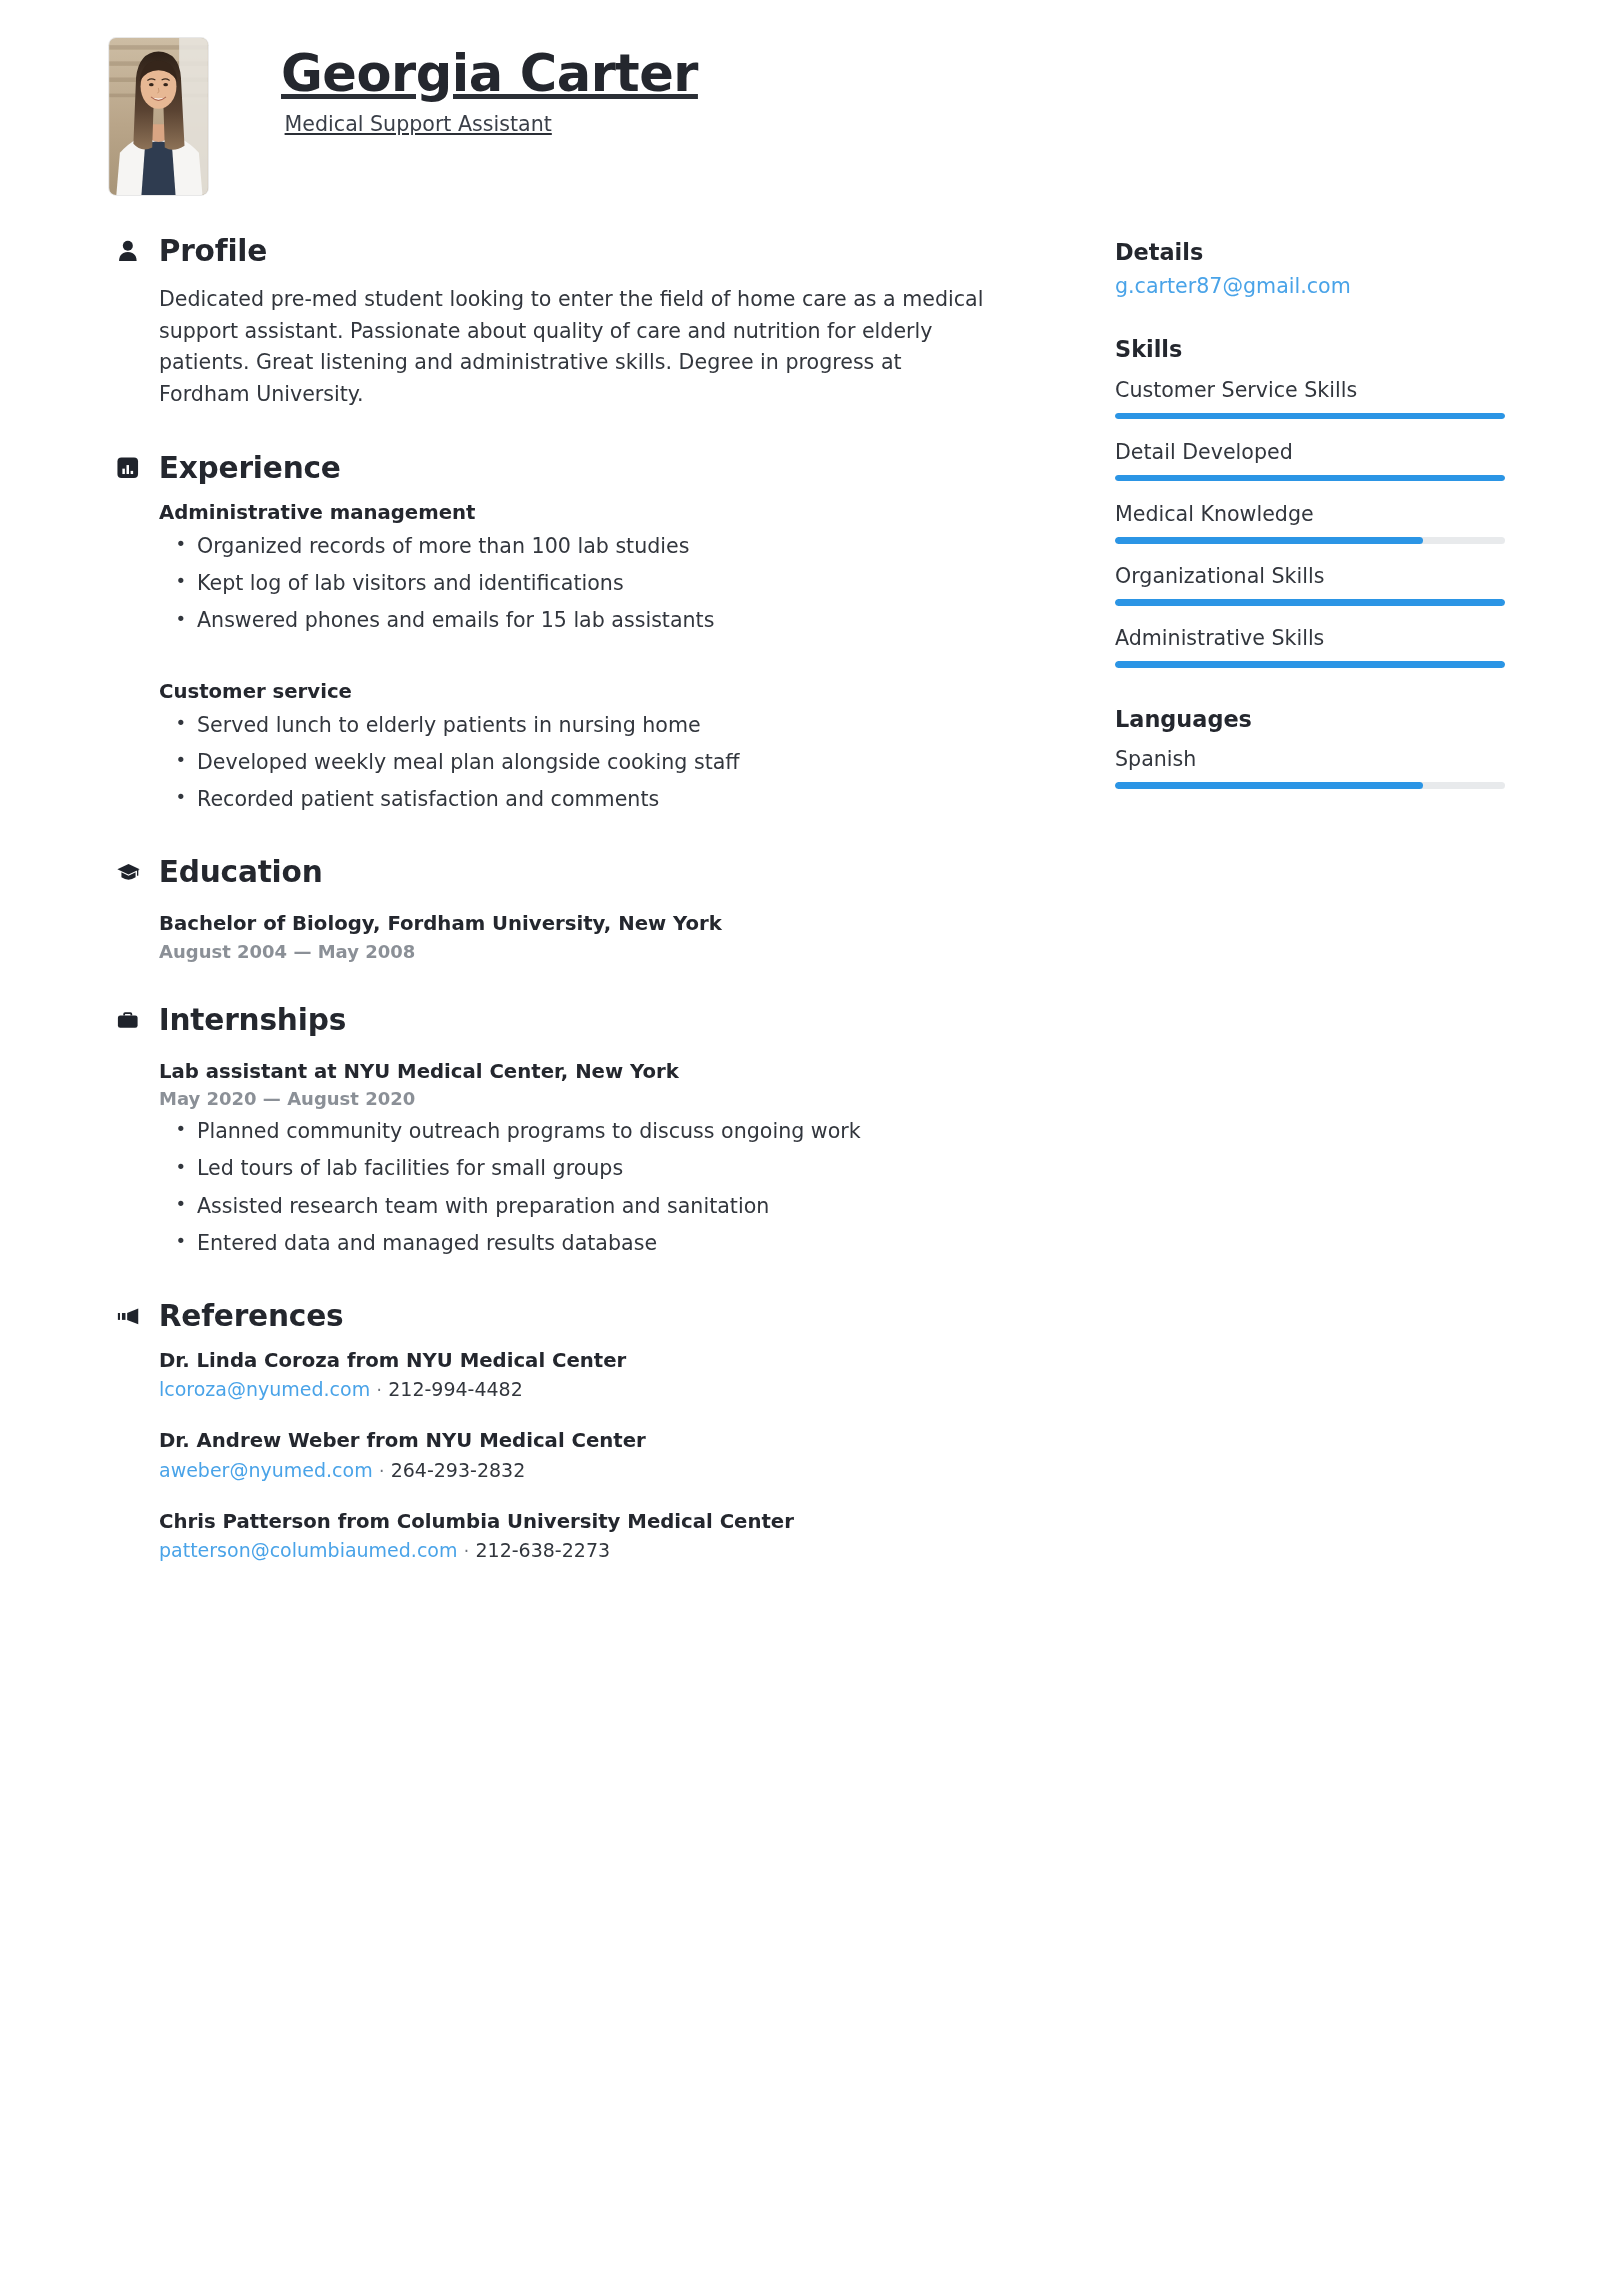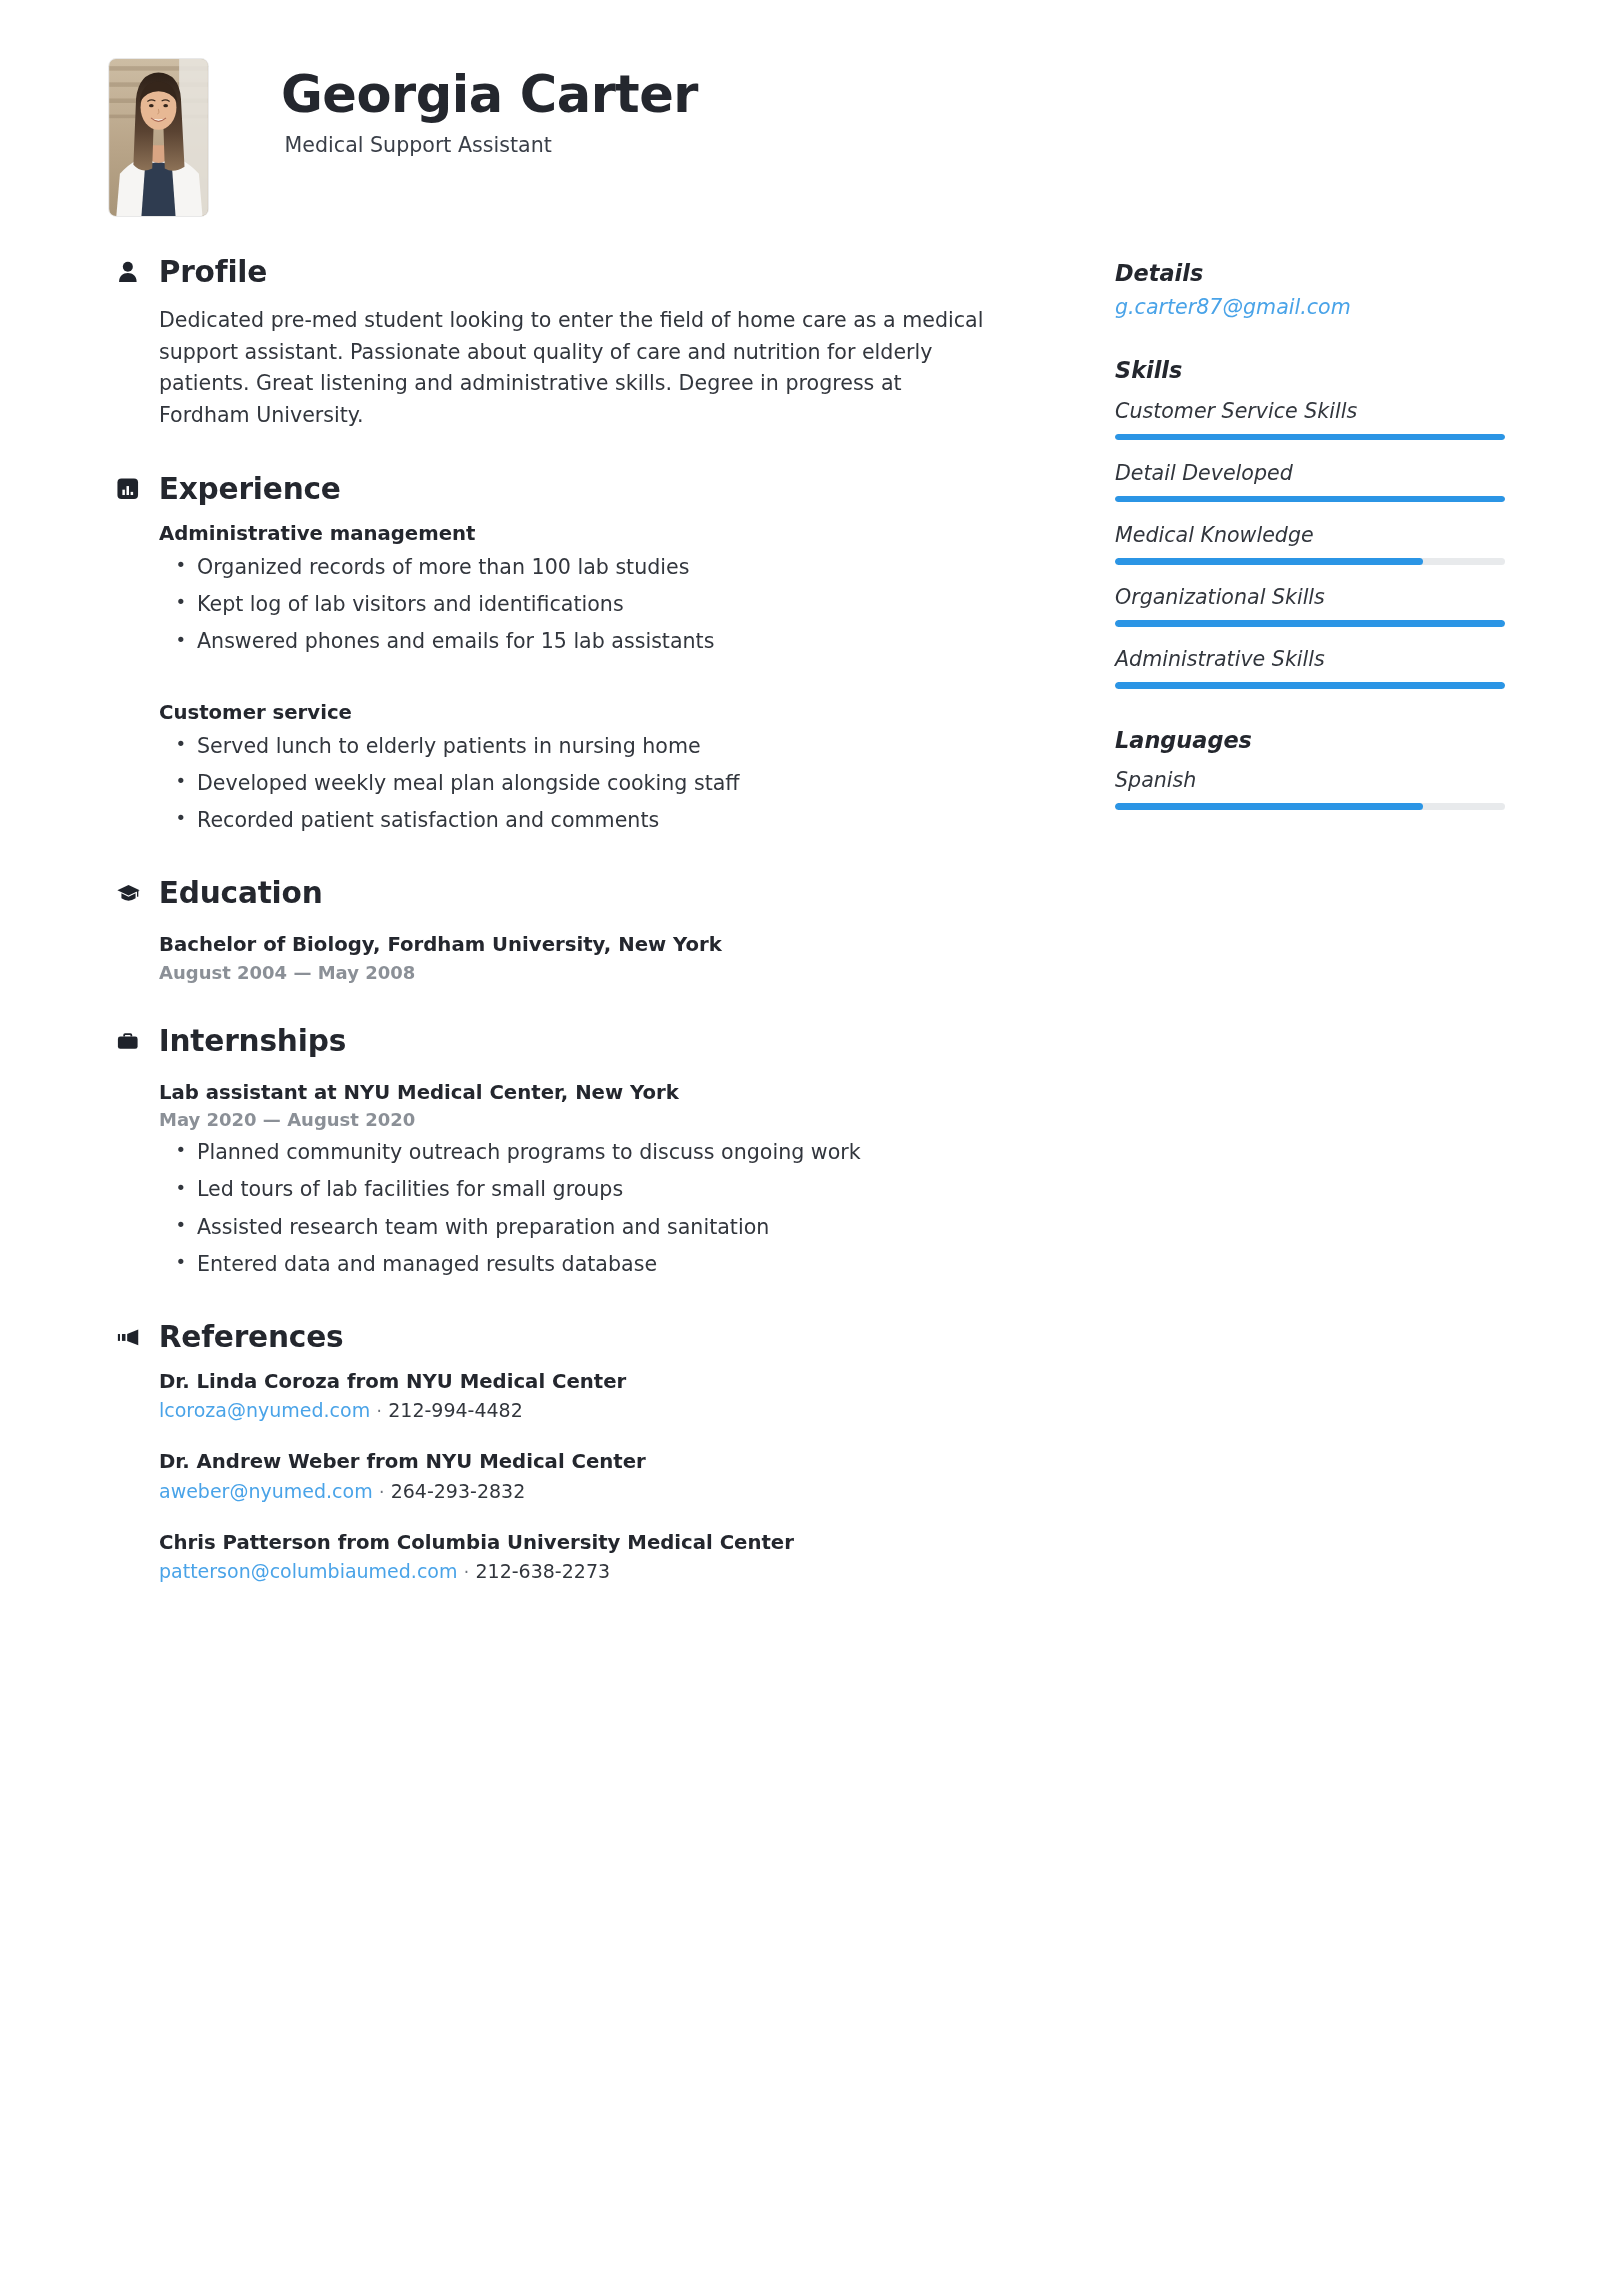--- a/index.html
+++ b/index.html
@@ -21,21 +21,22 @@
     box-sizing: border-box;
     padding: 0;
     overflow: hidden;
     background: #ffffff;
   }
 
   
   .header {
     display: flex;
     align-items: flex-start;
-    padding: 59px 0 0 109px;
+    padding: 38px 0 0 109px;
+    text-decoration: underline;
   }
   .photo-frame {
     width: 99px;
     height: 157px;
     border-radius: 7.2px;
     overflow: hidden;
     flex: 0 0 auto;
     background: #d8d2c9;
     position: relative;
     box-shadow: 0 0 0 0.9px #e8e8e8;
@@ -70,21 +71,20 @@
   .left-col {
     width: 994px;
     padding-left: 112px;
     box-sizing: border-box;
   }
   .right-col {
     width: 421px;
     padding-left: 121px;
     padding-top: 4.5px;
     box-sizing: border-box;
-    font-style: italic;
   }
 
   
   .section { margin-bottom: 41px; }
   .section-head {
     display: flex;
     align-items: center;
     margin-bottom: 16px;
   }
   .sec-icon {

